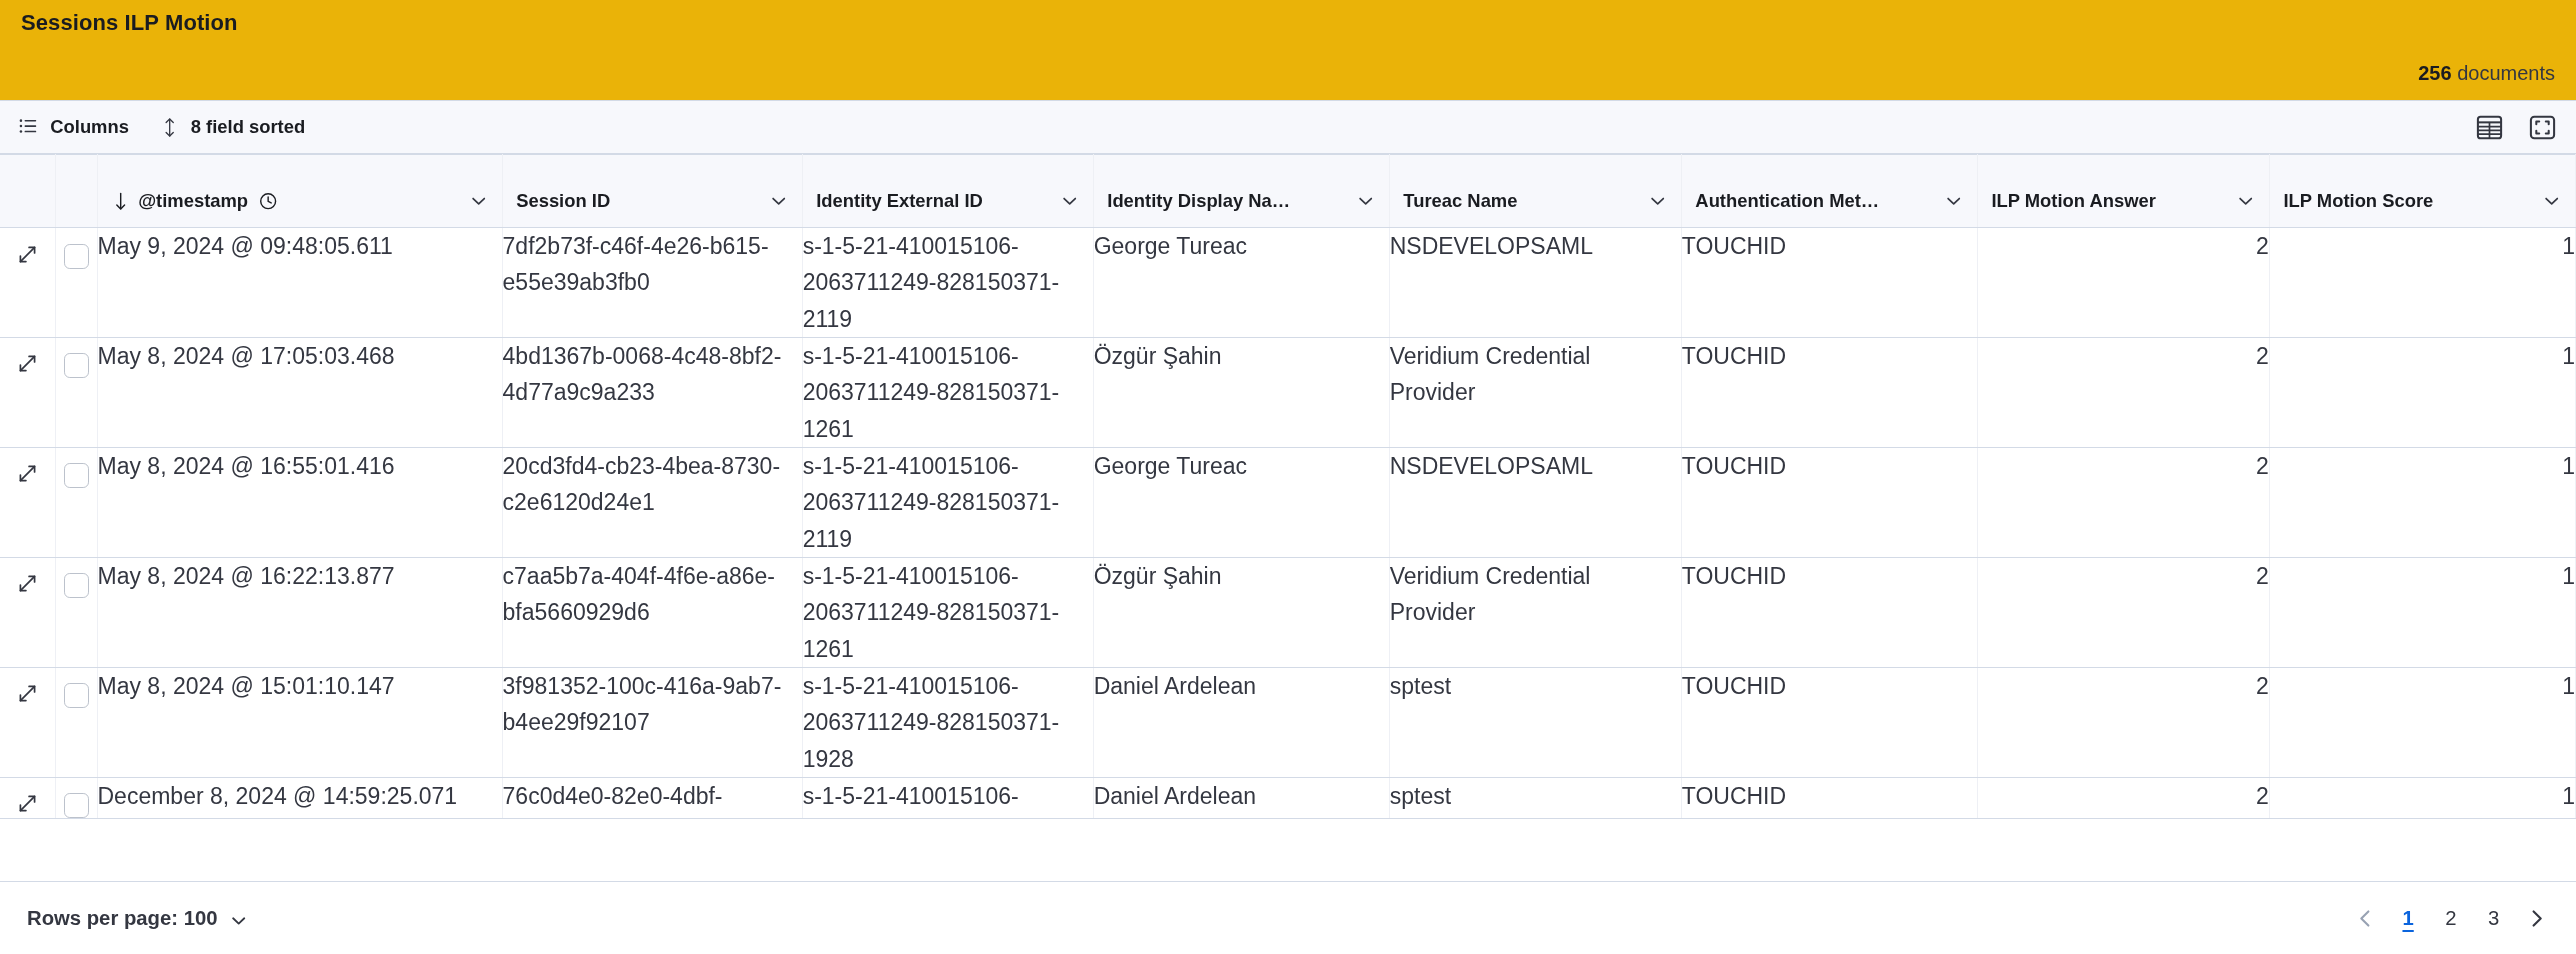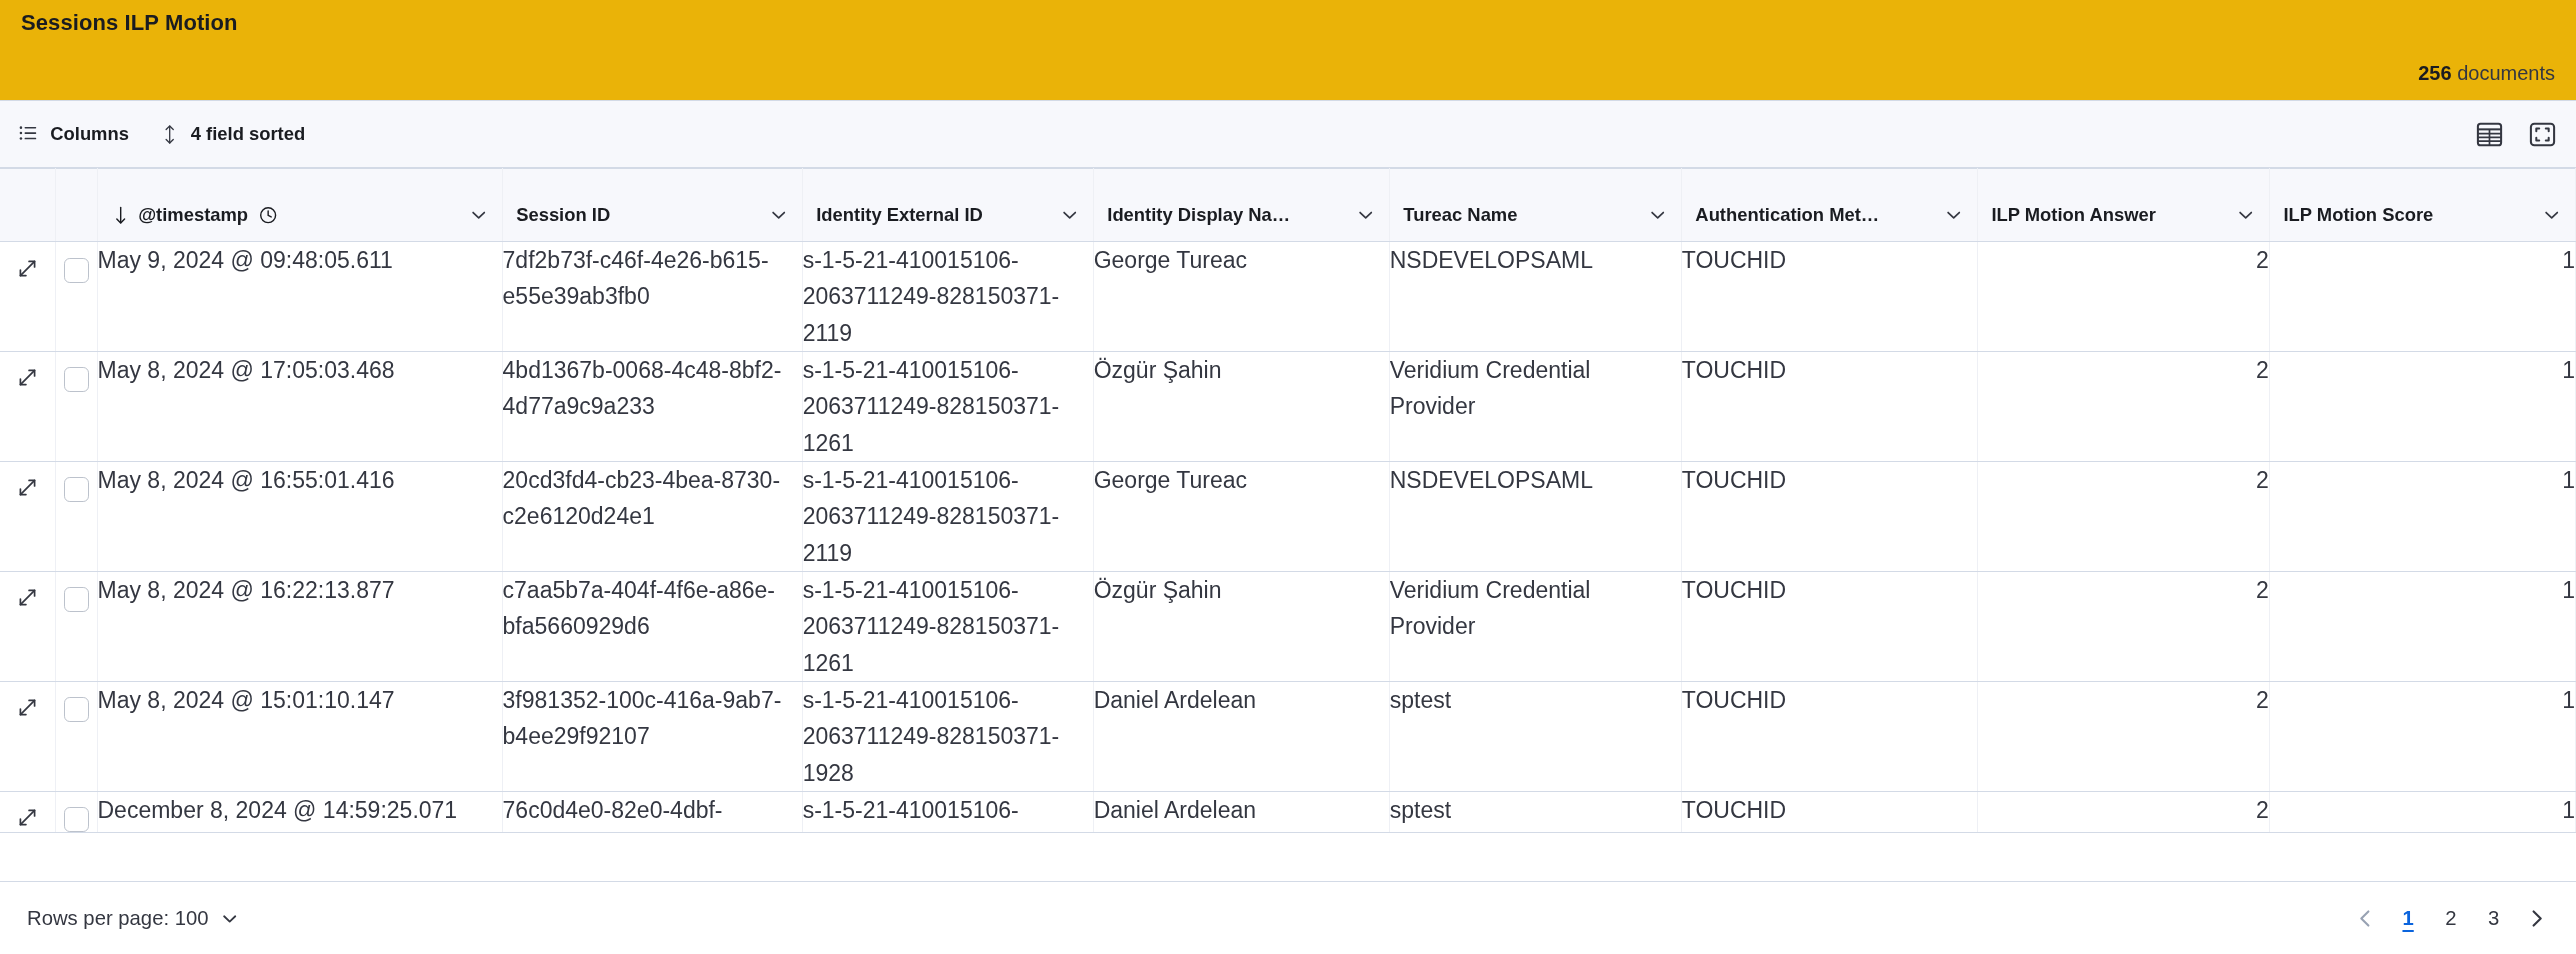--- a/index.html
+++ b/index.html
@@ -49,21 +49,21 @@
     color: #343741;
     white-space: nowrap;
   }
   .doccount .num {
     font-weight: bold;
     color: #1a1c21;
   }
 
   
   .toolbar {
-    height: 68px;
+    height: 54px;
     background: #f7f8fc;
     border-top: 1px solid #d3dae6;
     border-bottom: 1px solid #d3dae6;
     display: flex;
     align-items: center;
     padding: 0 17.4px;
     flex: 0 0 auto;
   }
   .tb-left { display: flex; align-items: center; gap: 27px; }
   .tb-right { margin-left: auto; display: flex; align-items: center; gap: 19.4px; }
@@ -164,23 +164,23 @@
   .footer {
     height: 74px;
     flex: 0 0 auto;
     display: flex;
     align-items: center;
     padding: 0 21px;
     background: #ffffff;
     border-top: 1px solid #d3dae6;
   }
   .rows-per-page {
-    display: flex; align-items: center; gap: 11.6px;
+    display: flex; align-items: flex-end; gap: 11.6px;
     font-size: 20.3px; color: #343741; cursor: pointer;
-    background: none; border: none; font-family: "Liberation Sans", sans-serif;
+    background: none; border: none; font-family: "Liberation Sans", sans-serif; font-weight: bold;
   }
   .pager {
     margin-left: auto;
     display: flex; align-items: center; gap: 5.8px;
   }
   .pg-btn {
     min-width: 37px; height: 37px;
     display: flex; align-items: center; justify-content: center;
     font-size: 20.3px; color: #343741; cursor: pointer;
     background: none; border: none; padding: 0 7.7px;
@@ -224,21 +224,21 @@
         <span>Columns</span>
       </button>
       <button class="tb-btn">
         <span>
           <svg width="19.4" height="21" viewBox="0 0 14 20" fill="none" stroke="#343741" stroke-width="1.25" stroke-linecap="round" stroke-linejoin="round">
             <path d="M7 2 V18"></path>
               <path d="M3.6 5.3 L7 1.9 L10.4 5.3"></path>
               <path d="M3.6 14.7 L7 18.1 L10.4 14.7"></path>
           </svg>
         </span>
-        <span>4 field sorted</span>
+        <span>8 field sorted</span>
       </button>
     </div>
     <div class="tb-right">
       <button class="tb-icon-btn">
         <span>
           <svg width="29" height="29" viewBox="0 0 22 22" fill="none" stroke="#343741" stroke-width="1.55">
             <rect x="2.2" y="2.8" width="17.6" height="16.4" rx="2"></rect>
             <path d="M2.2 7.1 H19.8" stroke-width="1.55"></path>
             <path d="M11 7.1 V19.2" stroke-width="1.3"></path>
             <path d="M2.2 10.3 H19.8 M2.2 13.2 H19.8 M2.2 16.1 H19.8" stroke-width="1.3"></path>

